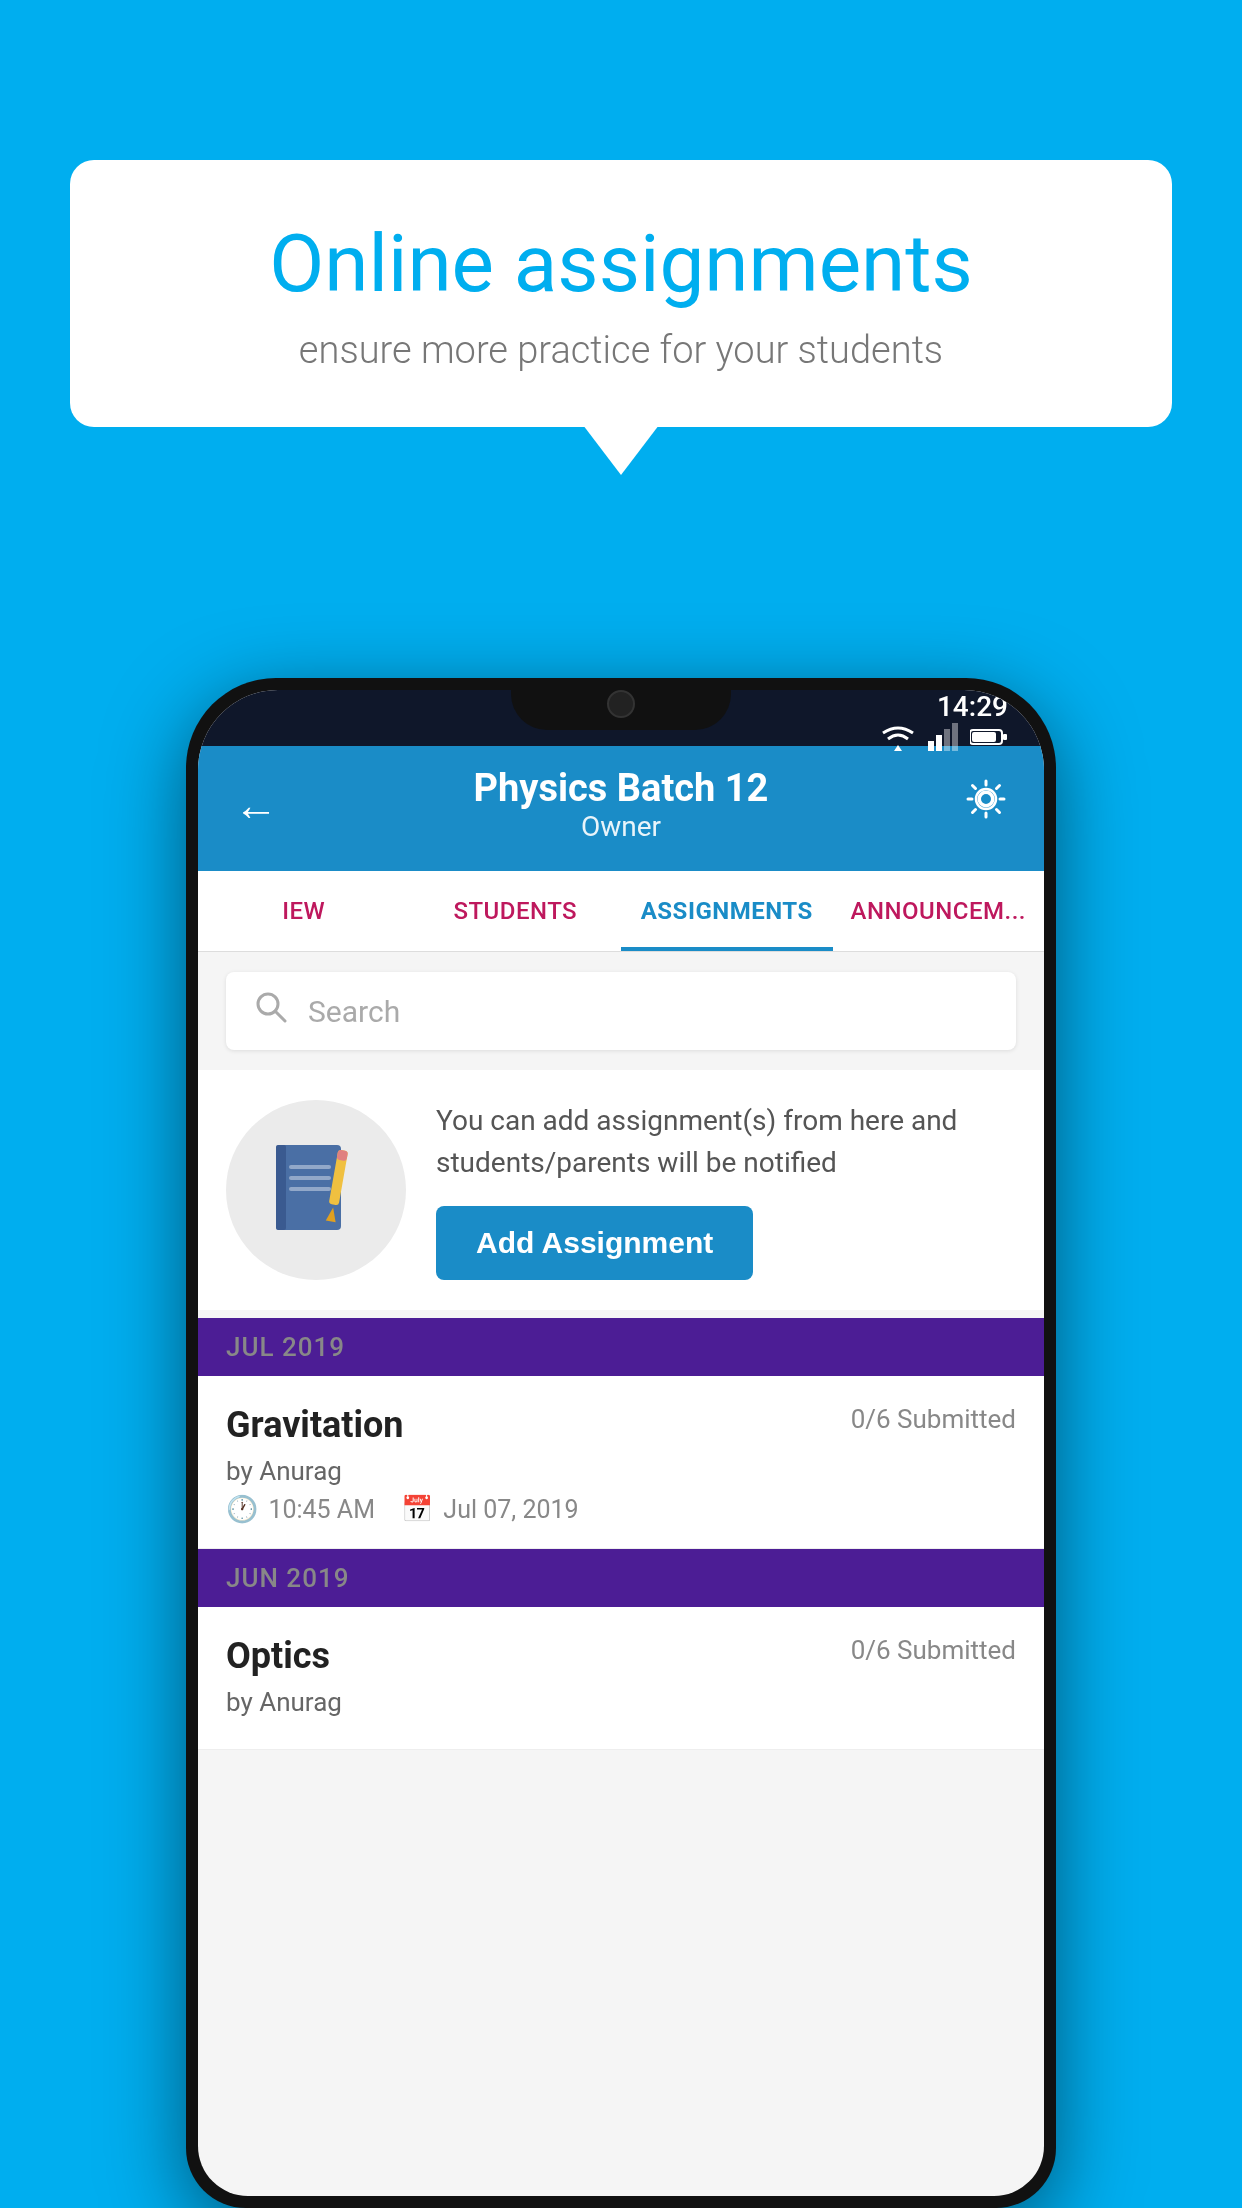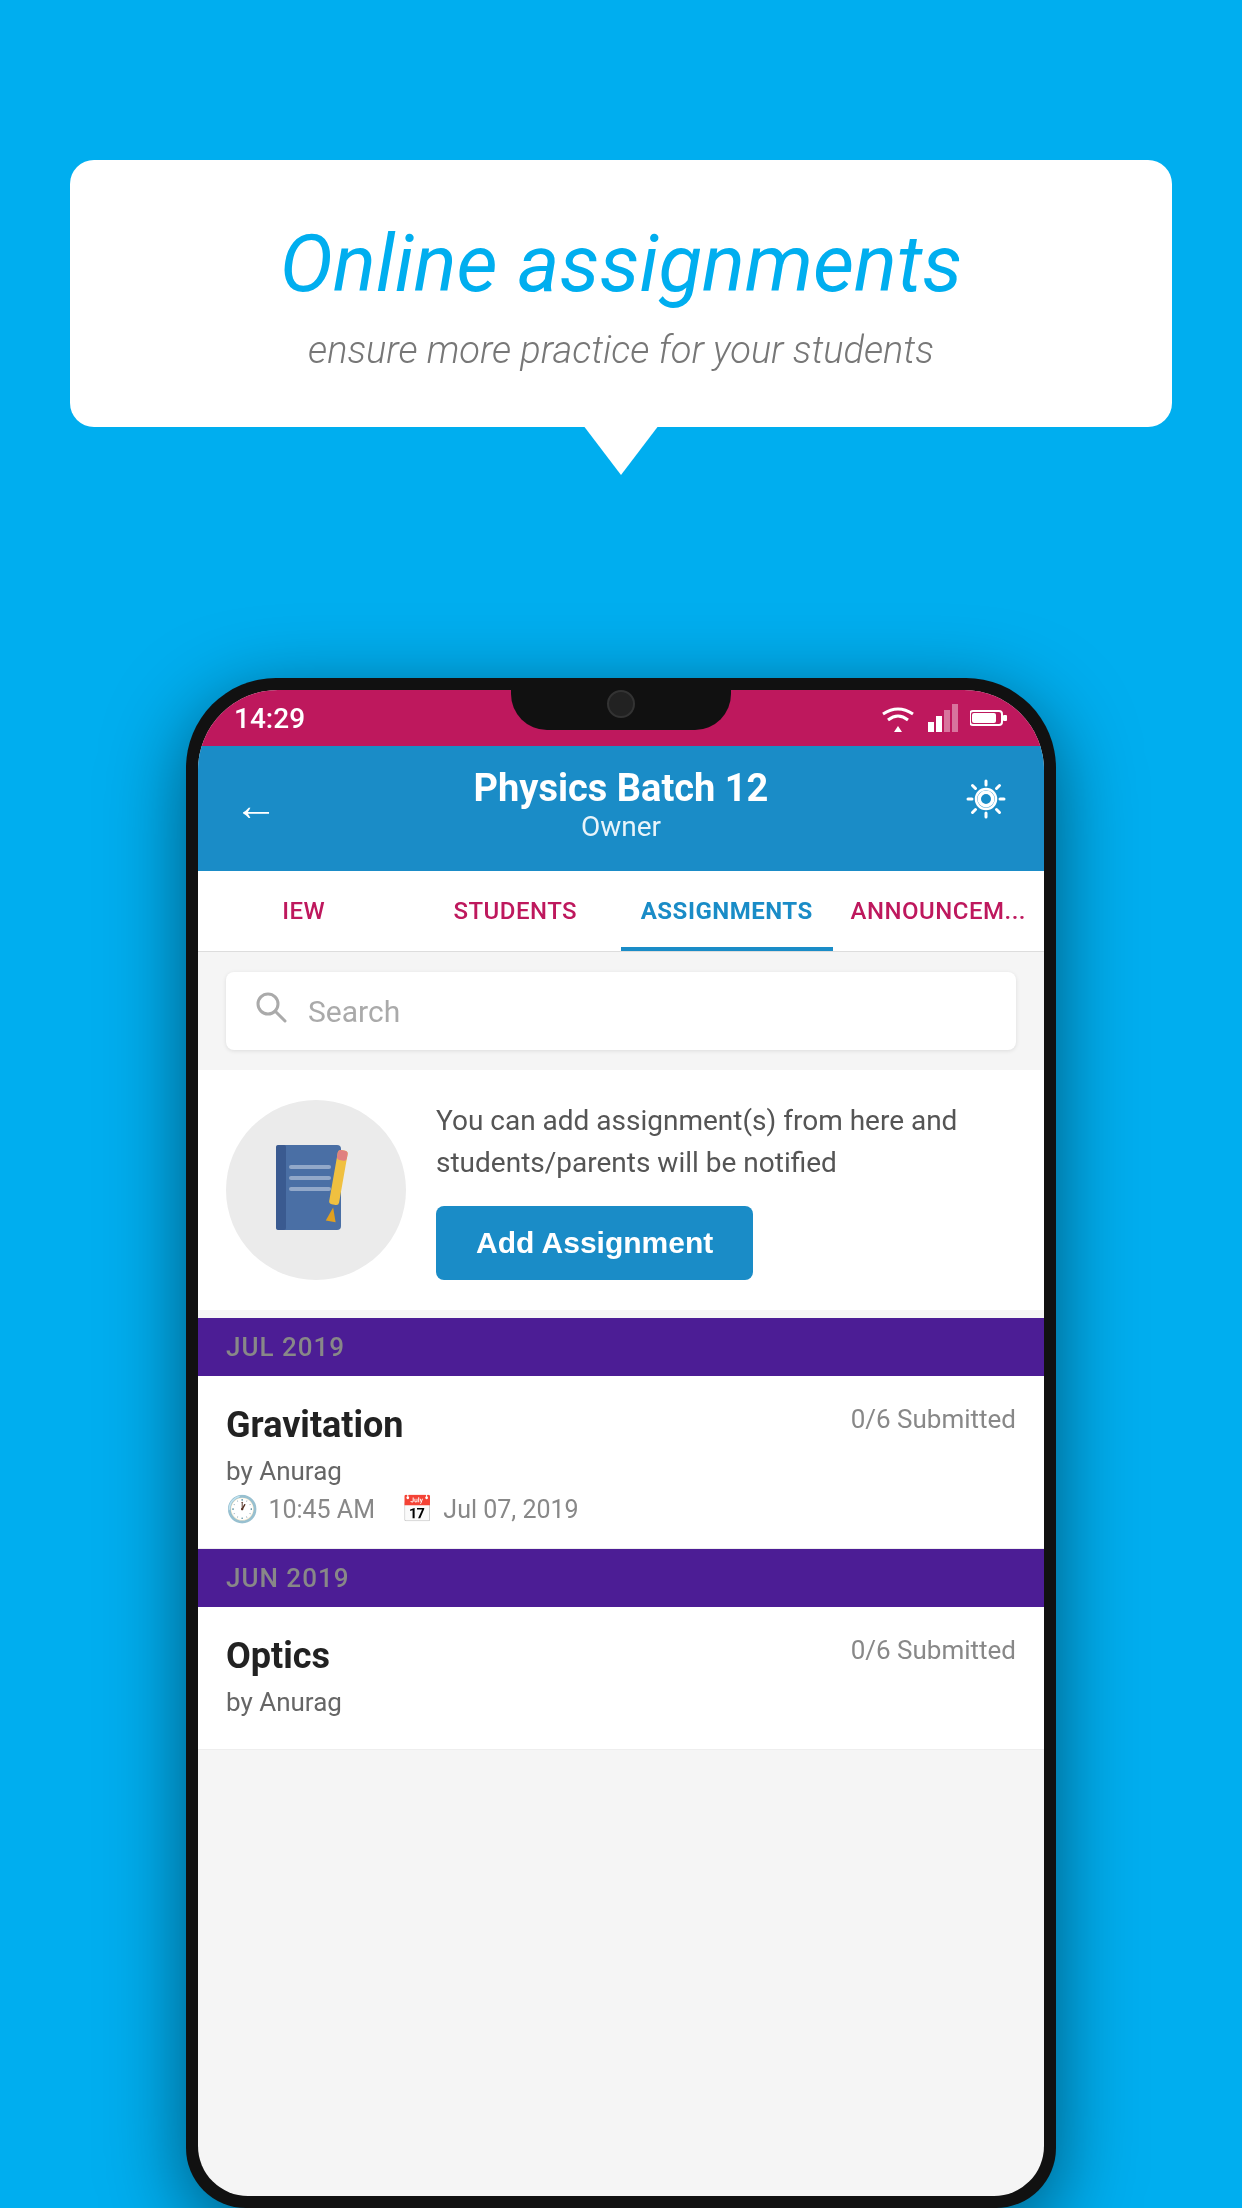--- a/index.html
+++ b/index.html
@@ -20,21 +20,20 @@
       left: 70px;
       right: 70px;
     }
 
     .speech-bubble {
       background: white;
       border-radius: 24px;
       padding: 60px 60px 55px 60px;
       position: relative;
       text-align: center;
-      font-style: italic;
     }
 
     .speech-bubble::after {
       content: '';
       position: absolute;
       bottom: -48px;
       left: 50%;
       transform: translateX(-50%);
       width: 0;
       height: 0;
@@ -101,26 +100,27 @@
       left: 12px;
       right: 12px;
       bottom: 12px;
       background: #f5f5f5;
       border-radius: 80px 80px 50px 50px;
       overflow: hidden;
     }
 
     
     .status-bar {
-      background: #be185d;
+      background: #0f172a;
       height: 56px;
       display: flex;
-      align-items: center;
+      align-items: flex-end;
       justify-content: space-between;
       padding: 0 36px;
+      flex-direction: column;
     }
 
     .status-time {
       color: white;
       font-size: 28px;
       font-weight: 500;
     }
 
     .status-icons {
       display: flex;

